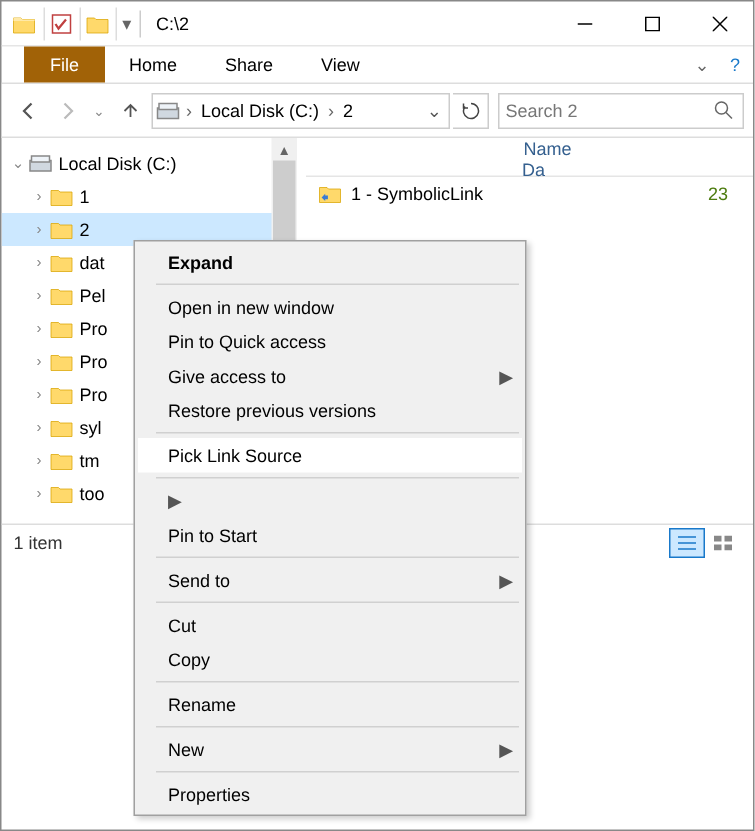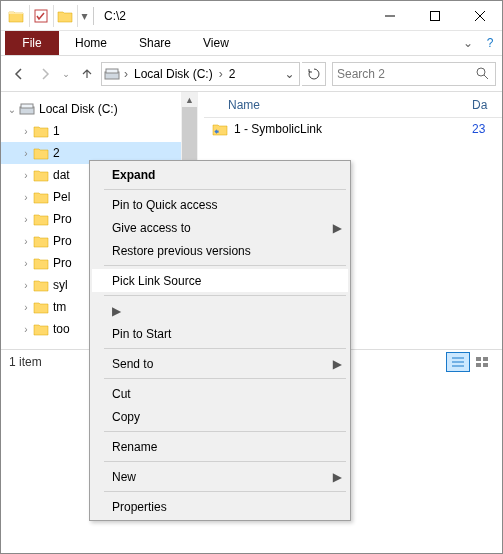--- a/index.html
+++ b/index.html
@@ -6,21 +6,21 @@
   body { width: 503px; height: 554px; background: #fff; overflow: hidden; position: relative; border: 1px solid #888; }
   .titlebar { height: 30px; display: flex; align-items: center; border-bottom: 1px solid #e5e5e5; }
   .titlebar .qat { display: flex; align-items: center; gap: 2px; padding-left: 4px; }
   .titlebar .qat .folder-icon { width: 22px; height: 22px; display: flex; align-items: center; justify-content: center; }
   .titlebar .qat .qat-item { width: 22px; height: 22px; display: flex; align-items: center; justify-content: center; border-left:1px solid #ddd; }
   .titlebar .sep { width:1px; height:18px; background:#ccc; margin:0 2px; }
   .titlebar .title { flex: 1; padding-left: 8px; color: #000; }
   .titlebar .winbtns { display: flex; }
   .titlebar .winbtns div { width: 45px; height: 28px; display: flex; align-items: center; justify-content: center; }
   .ribbon { height: 25px; display: flex; align-items: center; border-bottom: 1px solid #ddd; }
-  .ribbon .filetab { background: #7f1d1d; color: #fff; height: 24px; width: 54px; display: flex; align-items: center; justify-content: center; margin-left:4px; }
+  .ribbon .filetab { background: #a16207; color: #fff; height: 24px; width: 54px; display: flex; align-items: center; justify-content: center; margin-left:15px; }
   .ribbon .tab { padding: 0 16px; color: #000; height: 24px; display:flex; align-items:center; }
   .ribbon .spacer { flex: 1; }
   .ribbon .help { width: 24px; text-align: center; color: #1979ca; cursor: pointer; }
   .ribbon .chev { width: 20px; text-align: center; color: #666; }
   .navbar { height: 36px; display: flex; align-items: center; padding: 4px 6px; gap: 2px; border-bottom: 1px solid #ddd; background:#fff; }
   .navbtn { width: 24px; height: 24px; display: flex; align-items: center; justify-content: center; color: #888; }
   .navbtn.active { color: #555; }
   .addrbar { flex: 1; height: 24px; border: 1px solid #ccc; display: flex; align-items: center; background:#fff; }
   .addrbar .crumb { height: 22px; display: flex; align-items: center; padding: 0 4px; }
   .addrbar .crumb-sep { color:#666; padding:0 2px; }
@@ -37,27 +37,27 @@
   .tree-scroll .thumb { position:absolute; top:15px; left:1px; width:15px; height:120px; background:#cdcdcd; }
   .tree-scroll .arrow { position:absolute; left:0; width:17px; height:15px; display:flex; align-items:center; justify-content:center; color:#666; font-size:9px; }
   .tree-scroll .arrow.up { top:0; }
   .tree-scroll .arrow.down { bottom:0; }
   .tree-row { height: 22px; display: flex; align-items: center; padding-left: 4px; }
   .tree-row.selected { background: #cce8ff; }
   .tree-row .exp { width:14px; text-align:center; color:#888; font-size:10px; }
   .tree-row .indent1 { width: 14px; }
   .tree-row .label { padding-left: 4px; white-space: nowrap; overflow: hidden; }
   .list { flex: 1; padding-left: 6px; }
-  .list-header { height: 26px; display: flex; align-items: center; border-bottom: 1px solid #e5e5e5; }
+  .list-header { height: 26px; display: flex; align-items: center; border-bottom: 1px solid #e5e5e5; flex-direction: column; }
   .list-header .col { color: #35608f; padding-left: 24px; }
   .list-header .col.name { flex:1; }
   .list-header .col.date { width: 30px; text-align:left; padding-left:0;margin-left:20px; }
   .list-row { height: 22px; display: flex; align-items: center; padding-left: 8px; }
   .list-row .fname { padding-left: 6px; }
-  .list-row .date { width: 30px; color:#1d4ed8; }
+  .list-row .date { width: 30px; color:#4d7c0f; }
   .status { height: 24px; border-top: 1px solid #ddd; display: flex; align-items: center; padding: 0 8px; }
   .status .txt { color: #333; }
   .status .spacer { flex: 1; }
   .status .viewbtn { width: 24px; height: 20px; border: 1px solid transparent; display:flex; align-items:center; justify-content:center; }
   .status .viewbtn.active { border-color: #1979ca; background:#cce8ff; }
   .context-menu { position: absolute; left: 88px; top: 159px; width: 262px; background: #f0f0f0; border: 1px solid #a0a0a0; box-shadow: 2px 2px 4px rgba(0,0,0,0.2); padding: 2px; }
   .context-menu .mi { height: 23px; display: flex; align-items: center; padding-left: 20px; padding-right: 6px; }
   .context-menu .mi.bold { font-weight: 600; }
   .context-menu .mi.hover { background: #fff; }
   .context-menu .mi .txt { flex:1; }
@@ -302,20 +302,23 @@
       </svg>
     </div>
 </div>
 
 <div class="context-menu">
   <div class="mi bold">
       <span class="txt">Expand</span>
     </div>
   <div class="msep"></div>
   <div class="mi">
+      <span class="txt">Open in new window</span>
+    </div>
+  <div class="mi">
       <span class="txt">Pin to Quick access</span>
     </div>
   <div class="mi">
       <span class="txt">Give access to</span>
       <span class="sub">▶</span>
     </div>
   <div class="mi">
       <span class="txt">Restore previous versions</span>
     </div>
   <div class="msep"></div>

